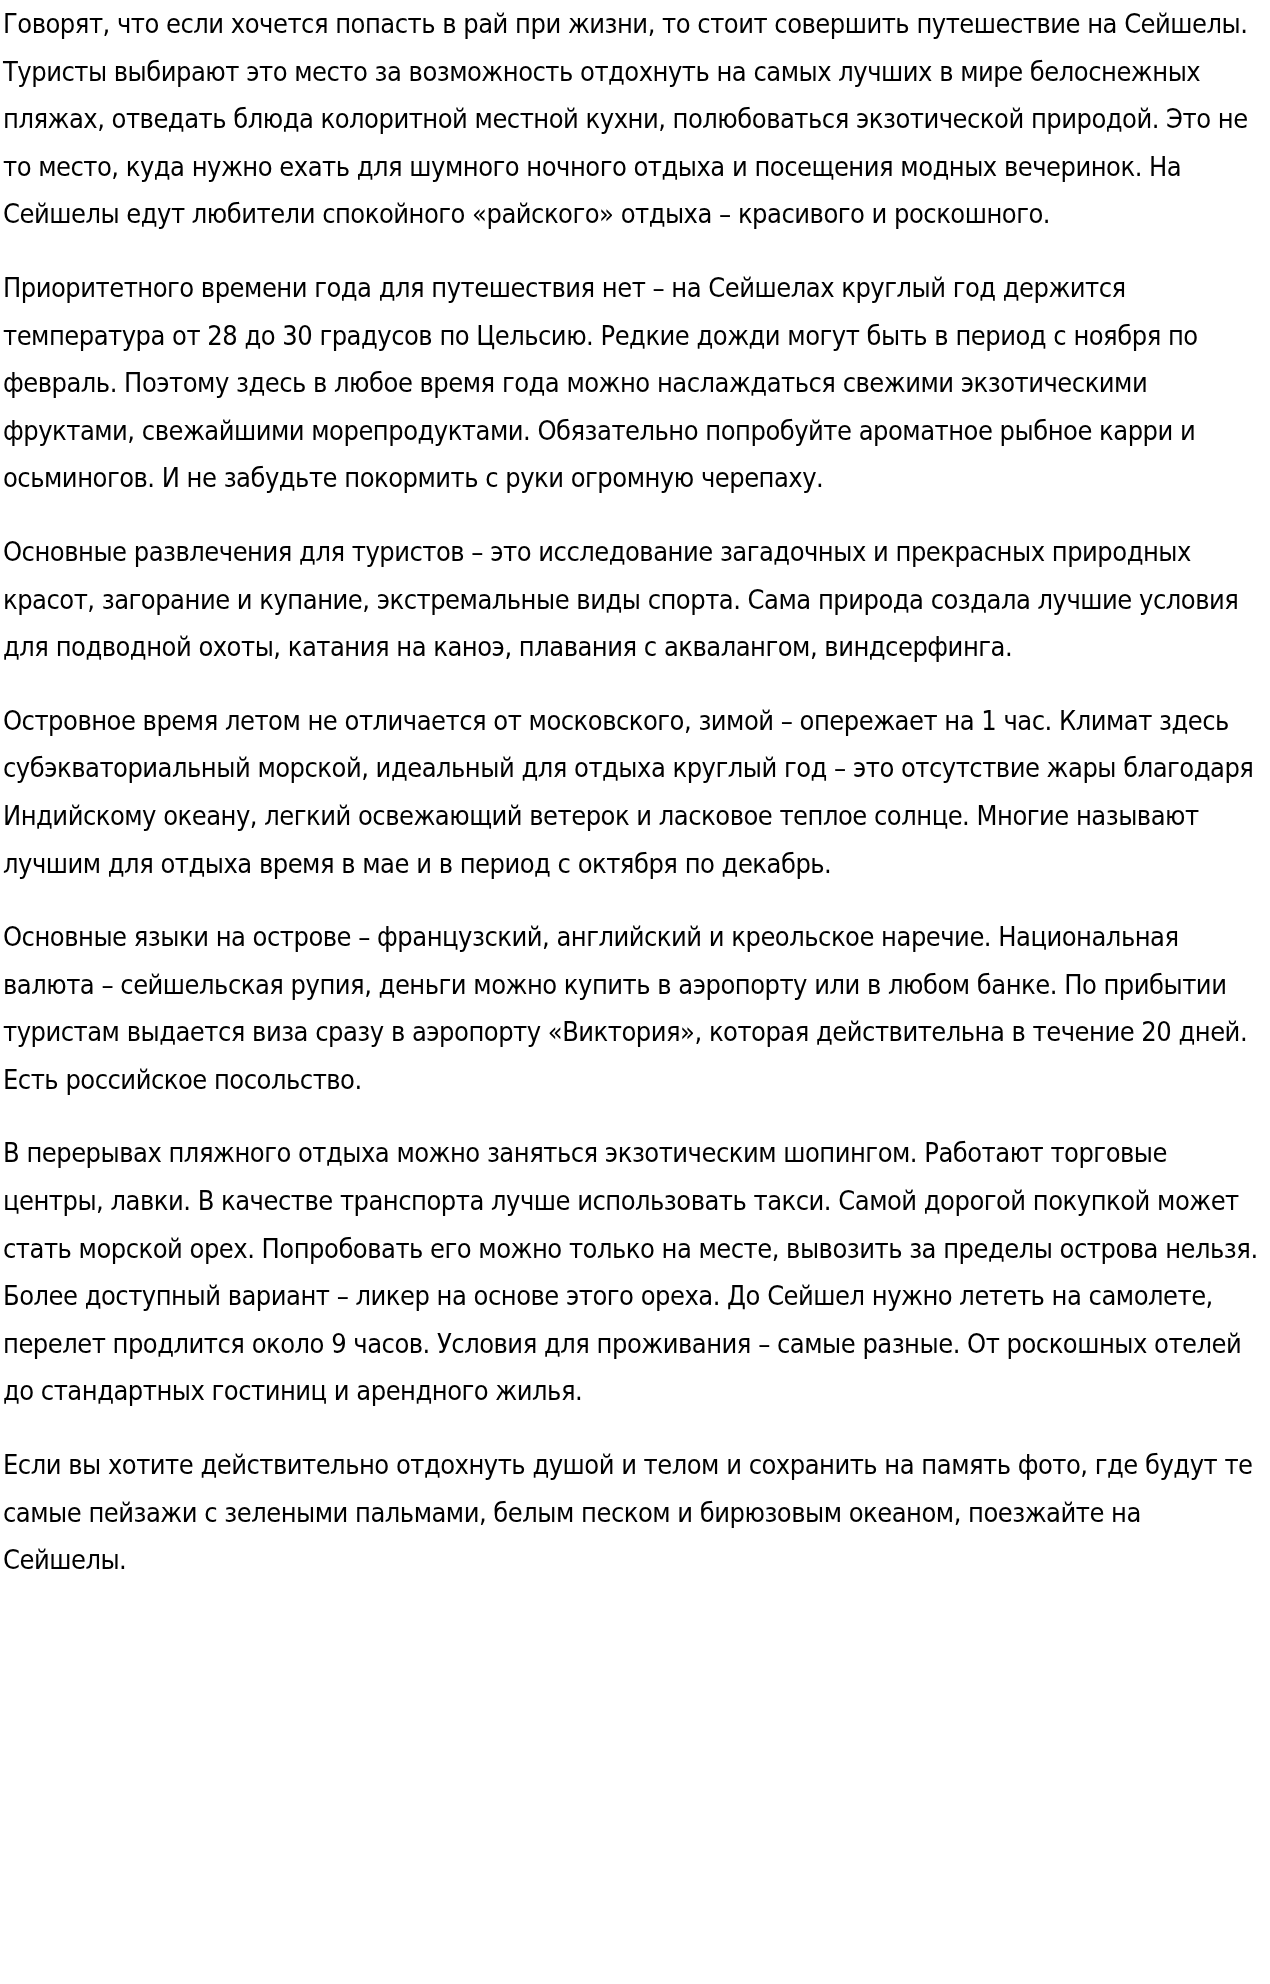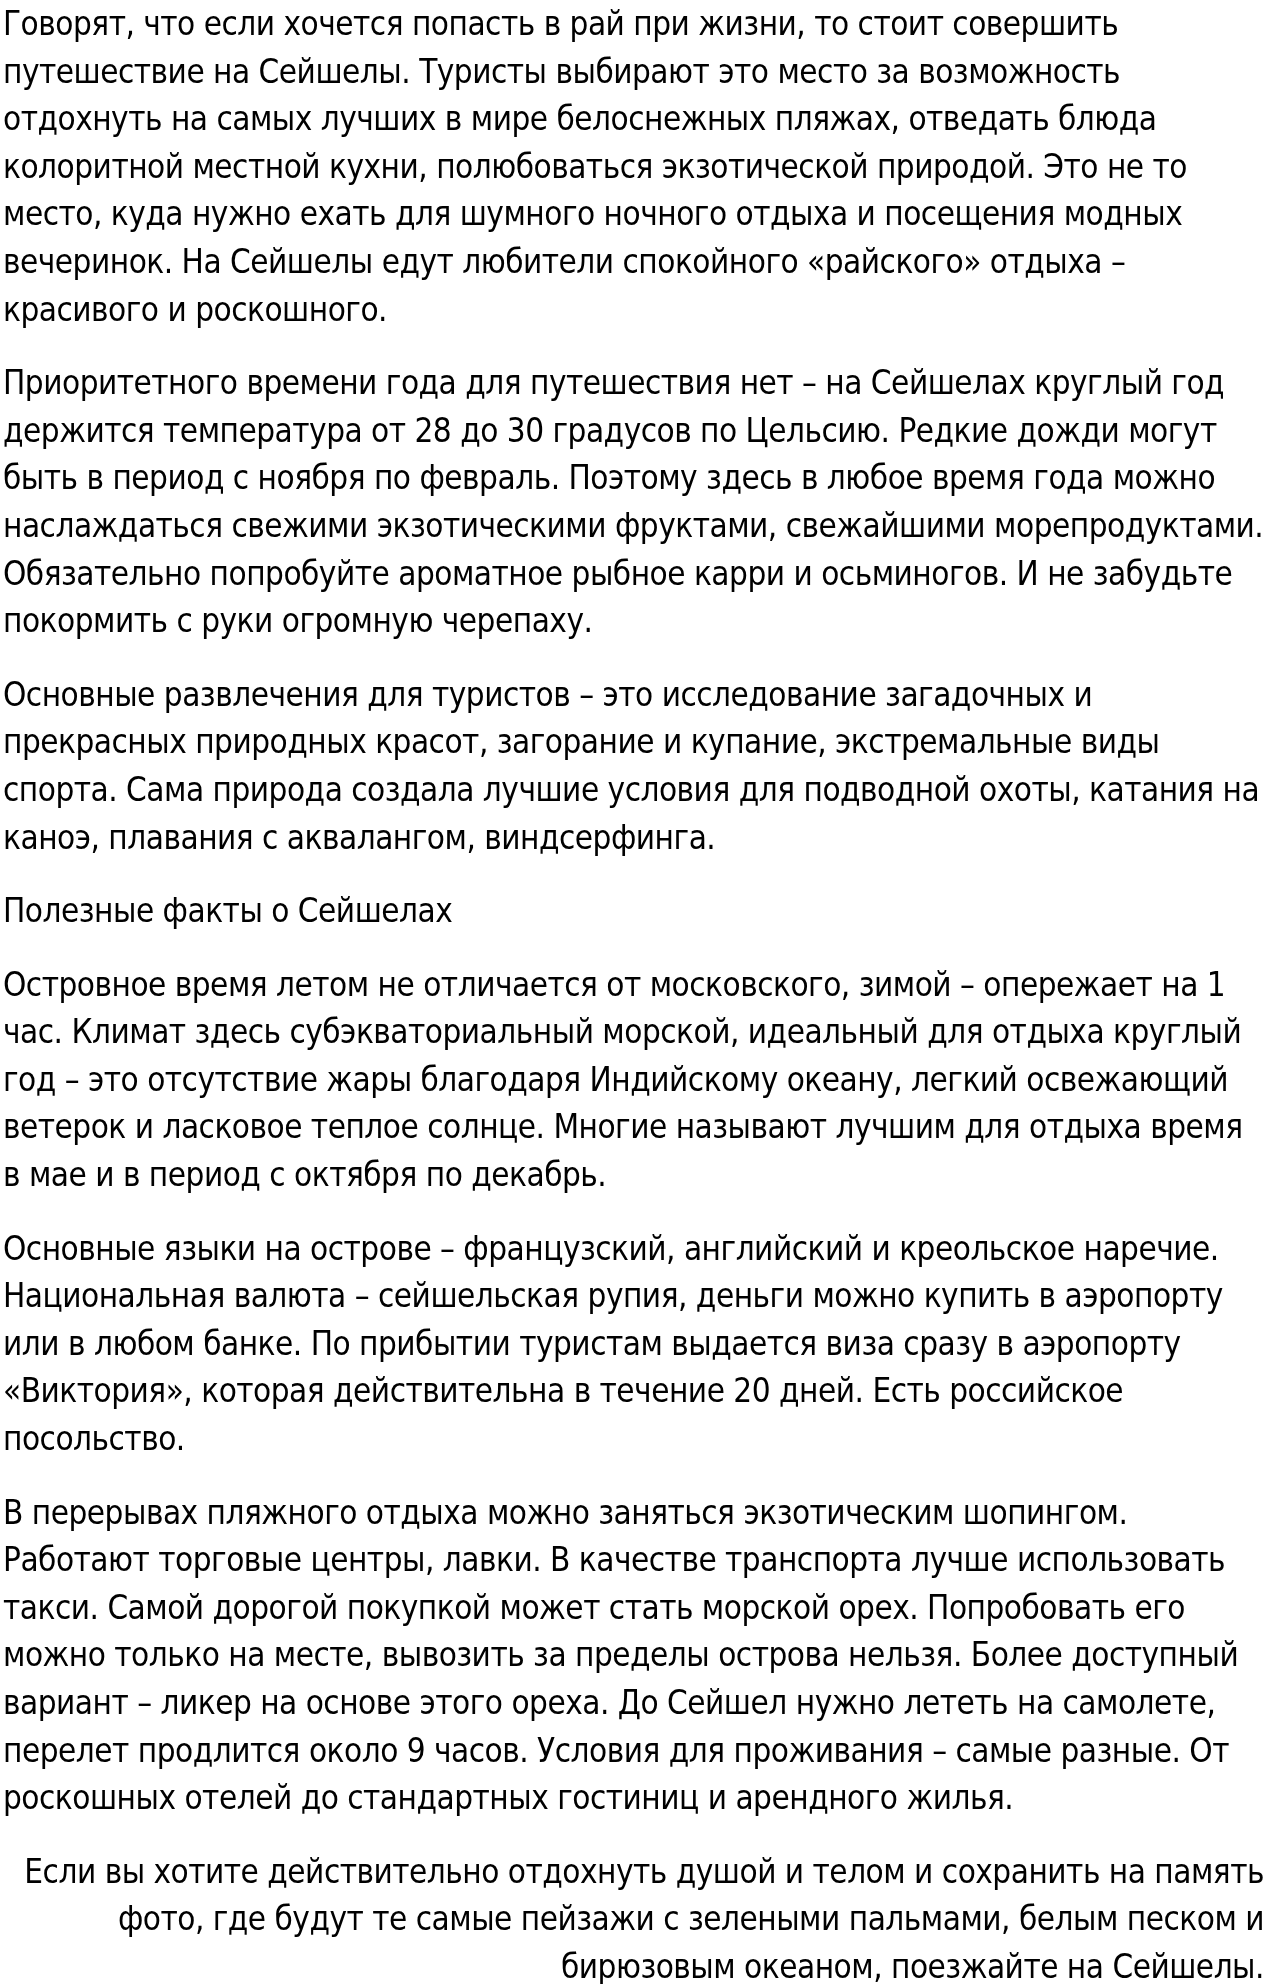--- a/index.html
+++ b/index.html
@@ -20,33 +20,31 @@
     color: #000000;
     -webkit-font-smoothing: antialiased;
   }
   .doc {
     padding: 0 6px 0 3px;
   }
   .doc p, .doc h2 {
     margin: 0 0 26px 0;
     padding: 0;
     font-weight: normal;  
-    font-size: 33px;
+    font-size: 27px;
     line-height: 47.6px;
   }
   .doc > :last-child {
     margin-bottom: 0;
-    text-align: right;
   }
 </style>
 </head>
 <body>
 
 <article class="doc">
   <p>Говорят, что если хочется попасть в рай при жизни, то стоит совершить путешествие на Сейшелы. Туристы выбирают это место за возможность отдохнуть на самых лучших в мире белоснежных пляжах, отведать блюда колоритной местной кухни, полюбоваться экзотической природой. Это не то место, куда нужно ехать для шумного ночного отдыха и посещения модных вечеринок. На Сейшелы едут любители спокойного «райского» отдыха – красивого и роскошного.</p>
   <p>Приоритетного времени года для путешествия нет – на Сейшелах круглый год держится температура от 28 до 30 градусов по Цельсию. Редкие дожди могут быть в период с ноября по февраль. Поэтому здесь в любое время года можно наслаждаться свежими экзотическими фруктами, свежайшими морепродуктами. Обязательно попробуйте ароматное рыбное карри и осьминогов. И не забудьте покормить с руки огромную черепаху.</p>
   <p>Основные развлечения для туристов – это исследование загадочных и прекрасных природных красот, загорание и купание, экстремальные виды спорта. Сама природа создала лучшие условия для подводной охоты, катания на каноэ, плавания с аквалангом, виндсерфинга.</p>
-  <h2>Полезные факты о Сейшелах</h2>
   <p>Островное время летом не отличается от московского, зимой – опережает на 1 час. Климат здесь субэкваториальный морской, идеальный для отдыха круглый год – это отсутствие жары благодаря Индийскому океану, легкий освежающий ветерок и ласковое теплое солнце. Многие называют лучшим для отдыха время в мае и в период с октября по декабрь.</p>
   <p>Основные языки на острове – французский, английский и креольское наречие. Национальная валюта – сейшельская рупия, деньги можно купить в аэропорту или в любом банке. По прибытии туристам выдается виза сразу в аэропорту «Виктория», которая действительна в течение 20 дней. Есть российское посольство.</p>
   <p>В перерывах пляжного отдыха можно заняться экзотическим шопингом. Работают торговые центры, лавки. В качестве транспорта лучше использовать такси. Самой дорогой покупкой может стать морской орех. Попробовать его можно только на месте, вывозить за пределы острова нельзя. Более доступный вариант – ликер на основе этого ореха. До Сейшел нужно лететь на самолете, перелет продлится около 9 часов. Условия для проживания – самые разные. От роскошных отелей до стандартных гостиниц и арендного жилья.</p>
   <p>Если вы хотите действительно отдохнуть душой и телом и сохранить на память фото, где будут те самые пейзажи с зелеными пальмами, белым песком и бирюзовым океаном, поезжайте на Сейшелы.</p>
 </article>
 
 </body></html>

